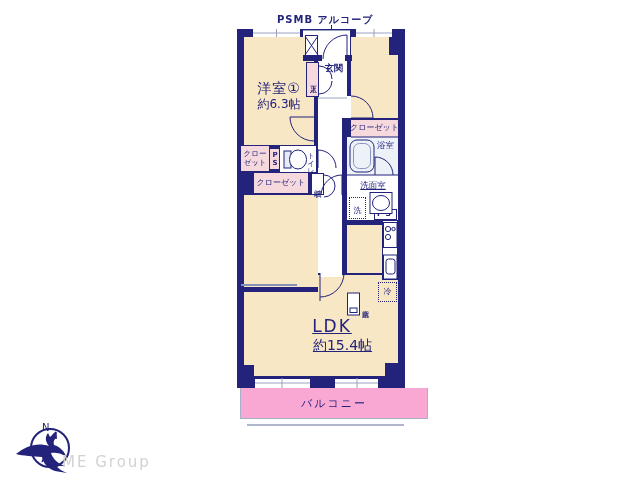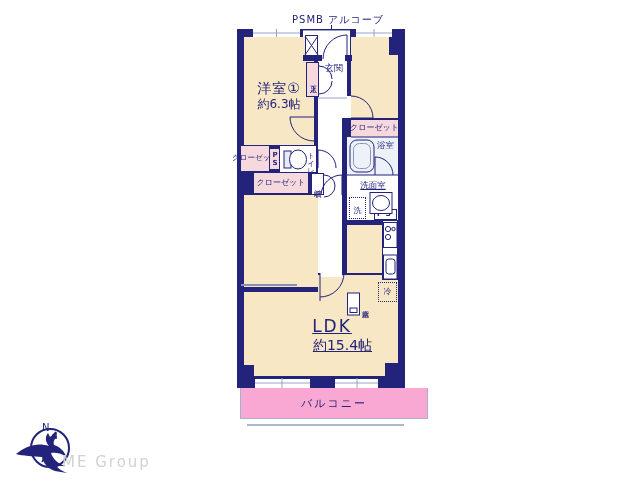--- a/index.html
+++ b/index.html
@@ -20,21 +20,21 @@
   .vt{writing-mode:vertical-rl;text-orientation:upright;display:flex;align-items:center;justify-content:center;
       font-size:7px;line-height:1;letter-spacing:0;white-space:nowrap;}
   .bordered{border:1px solid #23237b;}
   .dotted{border:1px dotted #23237b;}
   svg{display:block;}
   .z2{z-index:2;} .z3{z-index:3;} .z4{z-index:4;}
 </style>
 </head>
 <body>
 
-<div class="abs" style="left:292px;top:13px;width:110px;height:13px;font-size:10px;letter-spacing:1px;white-space:nowrap;">PSMB アルコーブ</div>
+<div class="abs" style="left:277px;top:13px;width:110px;height:13px;font-size:10px;letter-spacing:1px;white-space:nowrap;font-weight:bold;">PSMB アルコーブ</div>
 <div class="abs navy" style="left:331px;top:25px;width:1px;height:5px;"></div>
 
 <div class="abs plan">
 
   <div class="abs white" style="left:66px;top:1px;width:47px;height:31px;border-top:1px solid #9aa3c0;"></div>
   <div class="abs navy z2" style="left:66px;top:26px;width:19px;height:6px;"></div>
   <div class="abs navy z2" style="left:108px;top:26px;width:7px;height:6px;"></div>
   <div class="abs white bordered z2" style="left:68px;top:6px;width:13px;height:21px;"></div>
 
   <div class="abs cream" style="left:7px;top:8px;width:70px;height:108px;"></div>
@@ -61,32 +61,32 @@
     <span>洗</span>
     </div>
   <div class="abs white bordered sm z4" style="left:137px;top:180px;width:23px;height:11px;font-size:7.5px;letter-spacing:3px;font-weight:bold;">
     <span>PS</span>
     </div>
 
   <div class="abs white" style="left:43px;top:117px;width:36px;height:26px;"></div>
   <div class="abs vt z3" style="left:68px;top:117px;width:10px;height:26px;">トイレ</div>
   <div class="abs pink bordered vt z2" style="left:32px;top:119px;width:11px;height:22px;font-weight:bold;">PS</div>
 
-  <div class="abs pink sm" style="left:4px;top:117px;width:28px;height:25px;flex-direction:row;font-size:7.5px;">
+  <div class="abs pink sm" style="left:4px;top:117px;width:28px;height:25px;flex-direction:column;font-size:7.5px;">
     <span>クロー</span>
     <span>ゼット</span>
     </div>
 
   <div class="abs pink sm" style="left:17px;top:144px;width:54px;height:20px;">
     <span>クローゼット</span>
     </div>
   <div class="abs white bordered vt z2" style="left:74px;top:144px;width:13px;height:22px;font-size:7.5px;">収納</div>
 
   <div class="abs pink bordered vt z2" style="left:69px;top:33px;width:13px;height:35px;">下足入</div>
-  <div class="abs sm z3" style="left:84px;top:34px;width:26px;height:12px;font-size:9px;">玄関</div>
+  <div class="abs sm z3" style="left:84px;top:34px;width:26px;height:12px;font-size:9px;font-weight:bold;">玄関</div>
 
   <div class="abs cream" style="left:7px;top:166px;width:74px;height:92px;"></div>
 
   <div class="abs cream" style="left:7px;top:263px;width:154px;height:84px;"></div>
   <div class="abs cream" style="left:81px;top:246px;width:80px;height:17px;"></div>
   <div class="abs cream" style="left:110px;top:196px;width:51px;height:48px;"></div>
   <div class="abs white z2" style="left:83px;top:242px;width:22px;height:6px;"></div>
 
   <div class="abs white bordered z2" style="left:145px;top:191px;width:16px;height:60px;"></div>
   <div class="abs dotted sm z2" style="left:141px;top:253px;width:19px;height:20px;">

